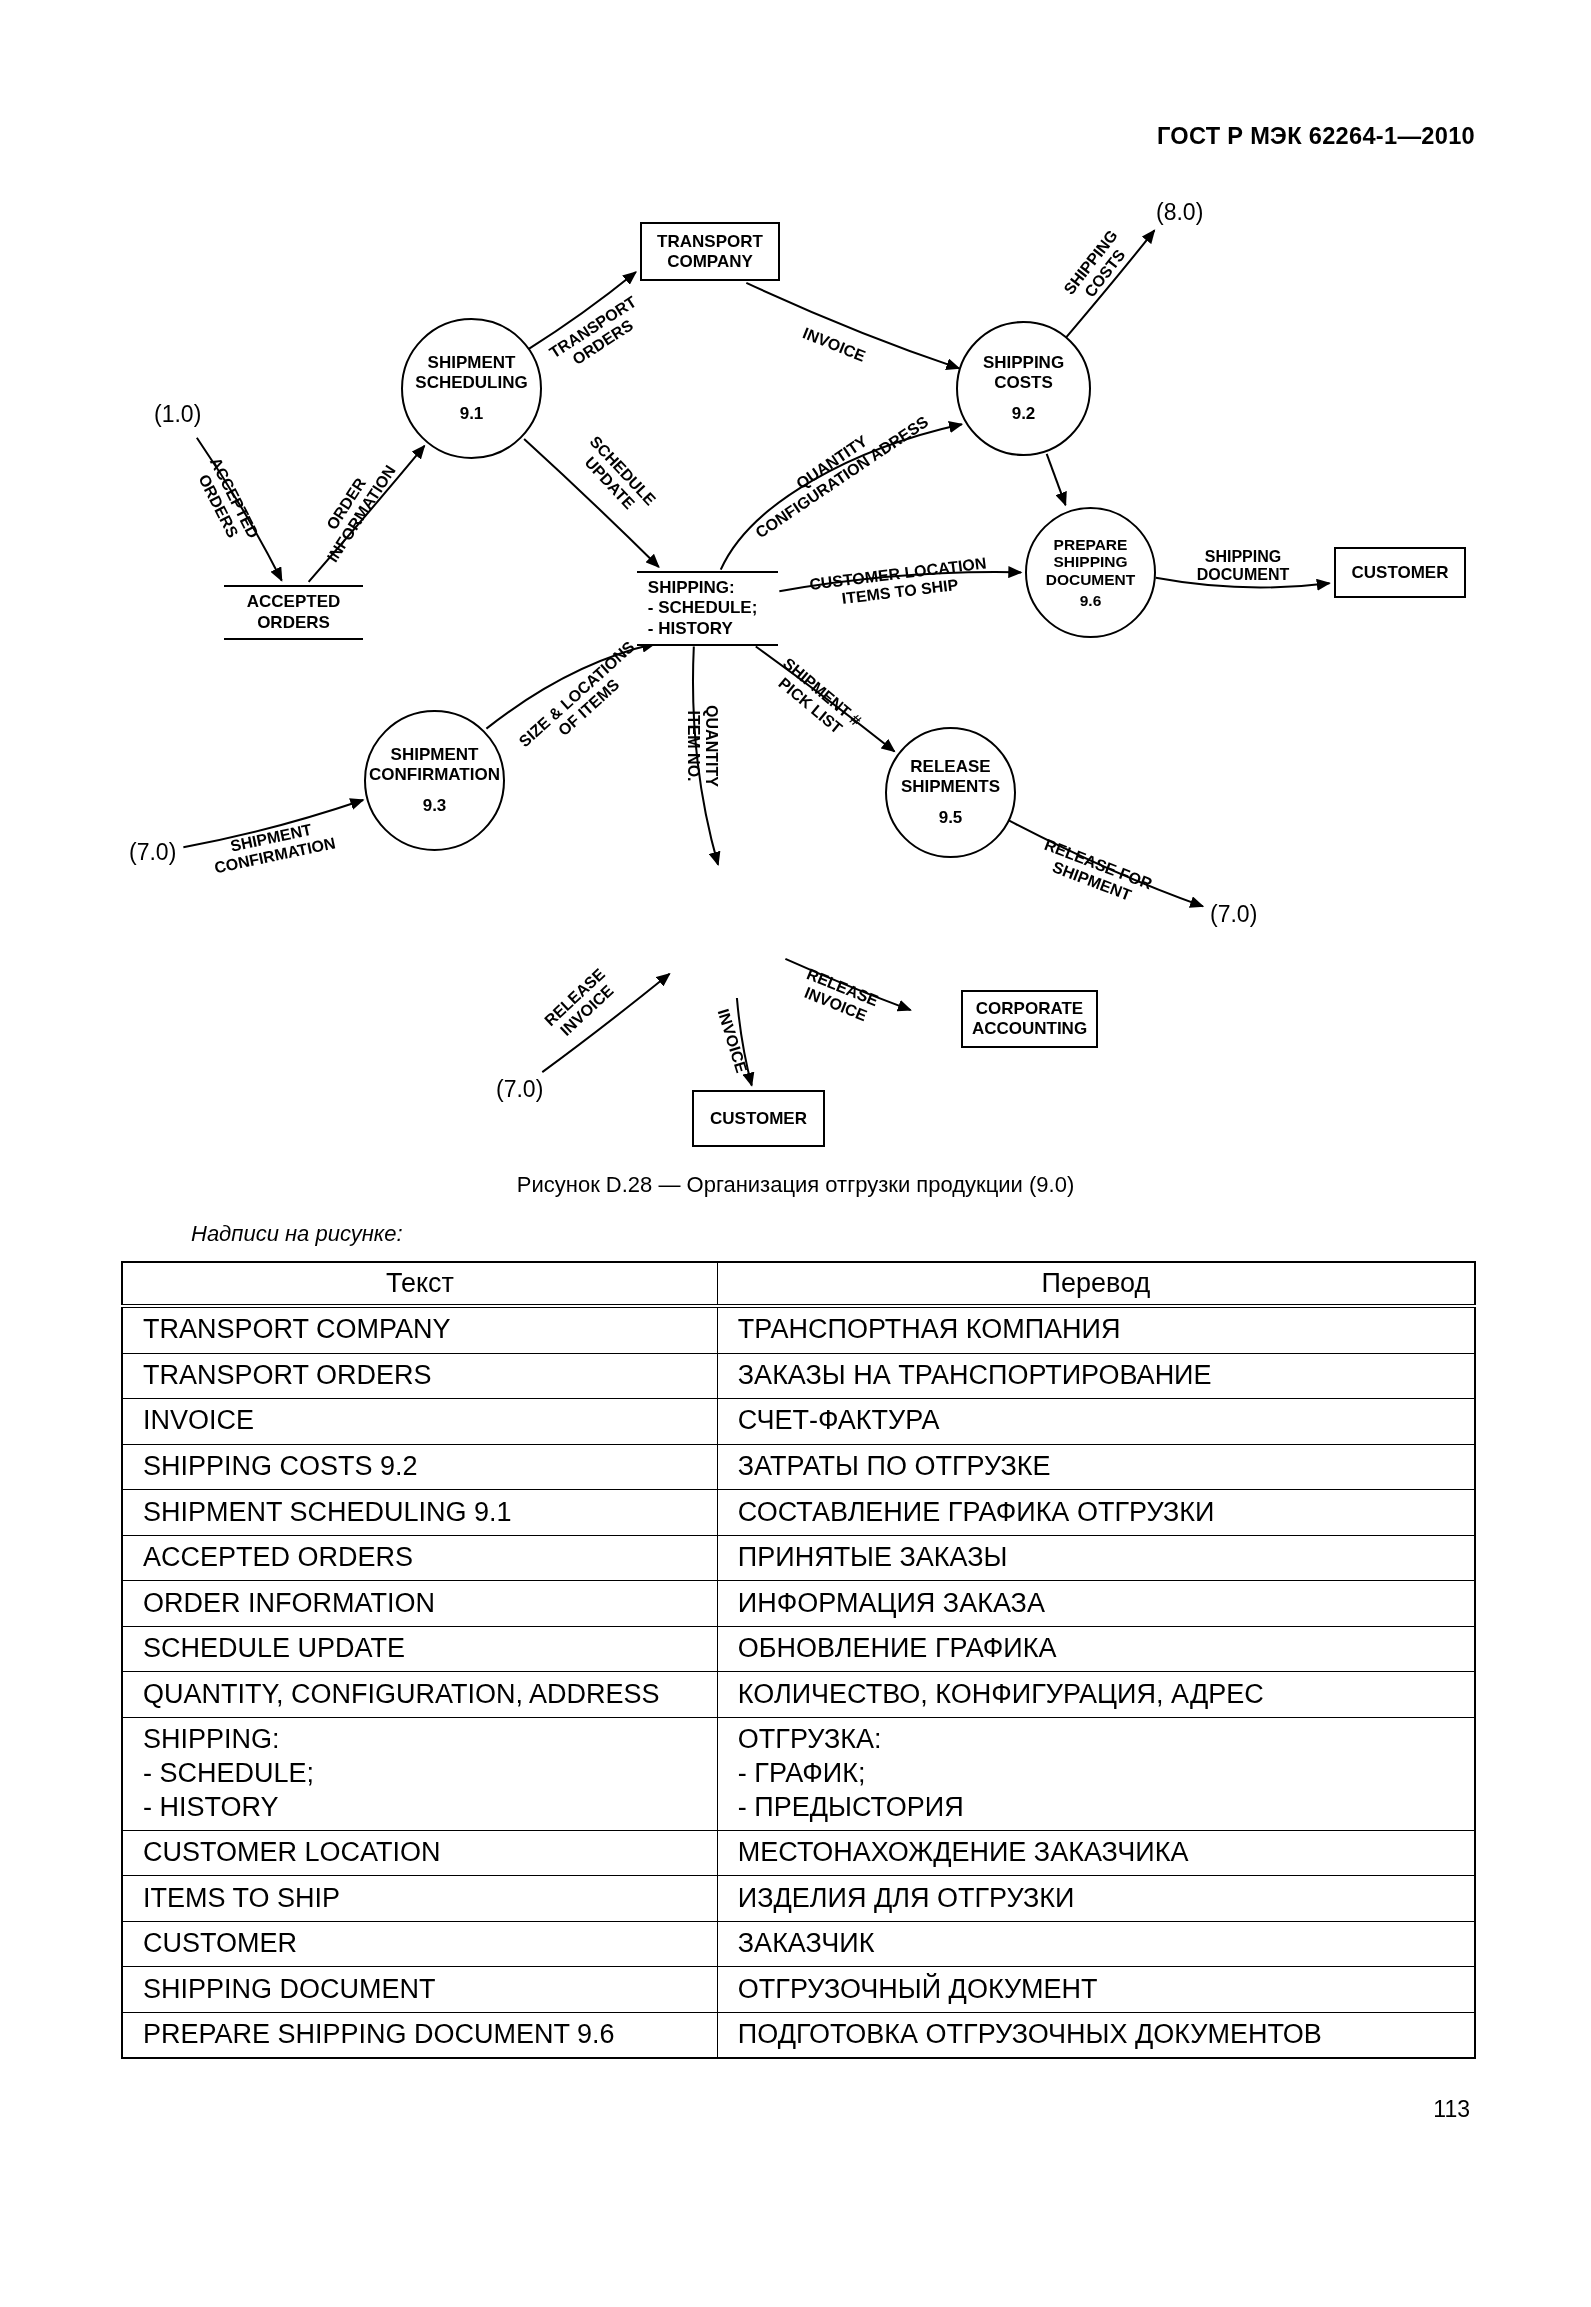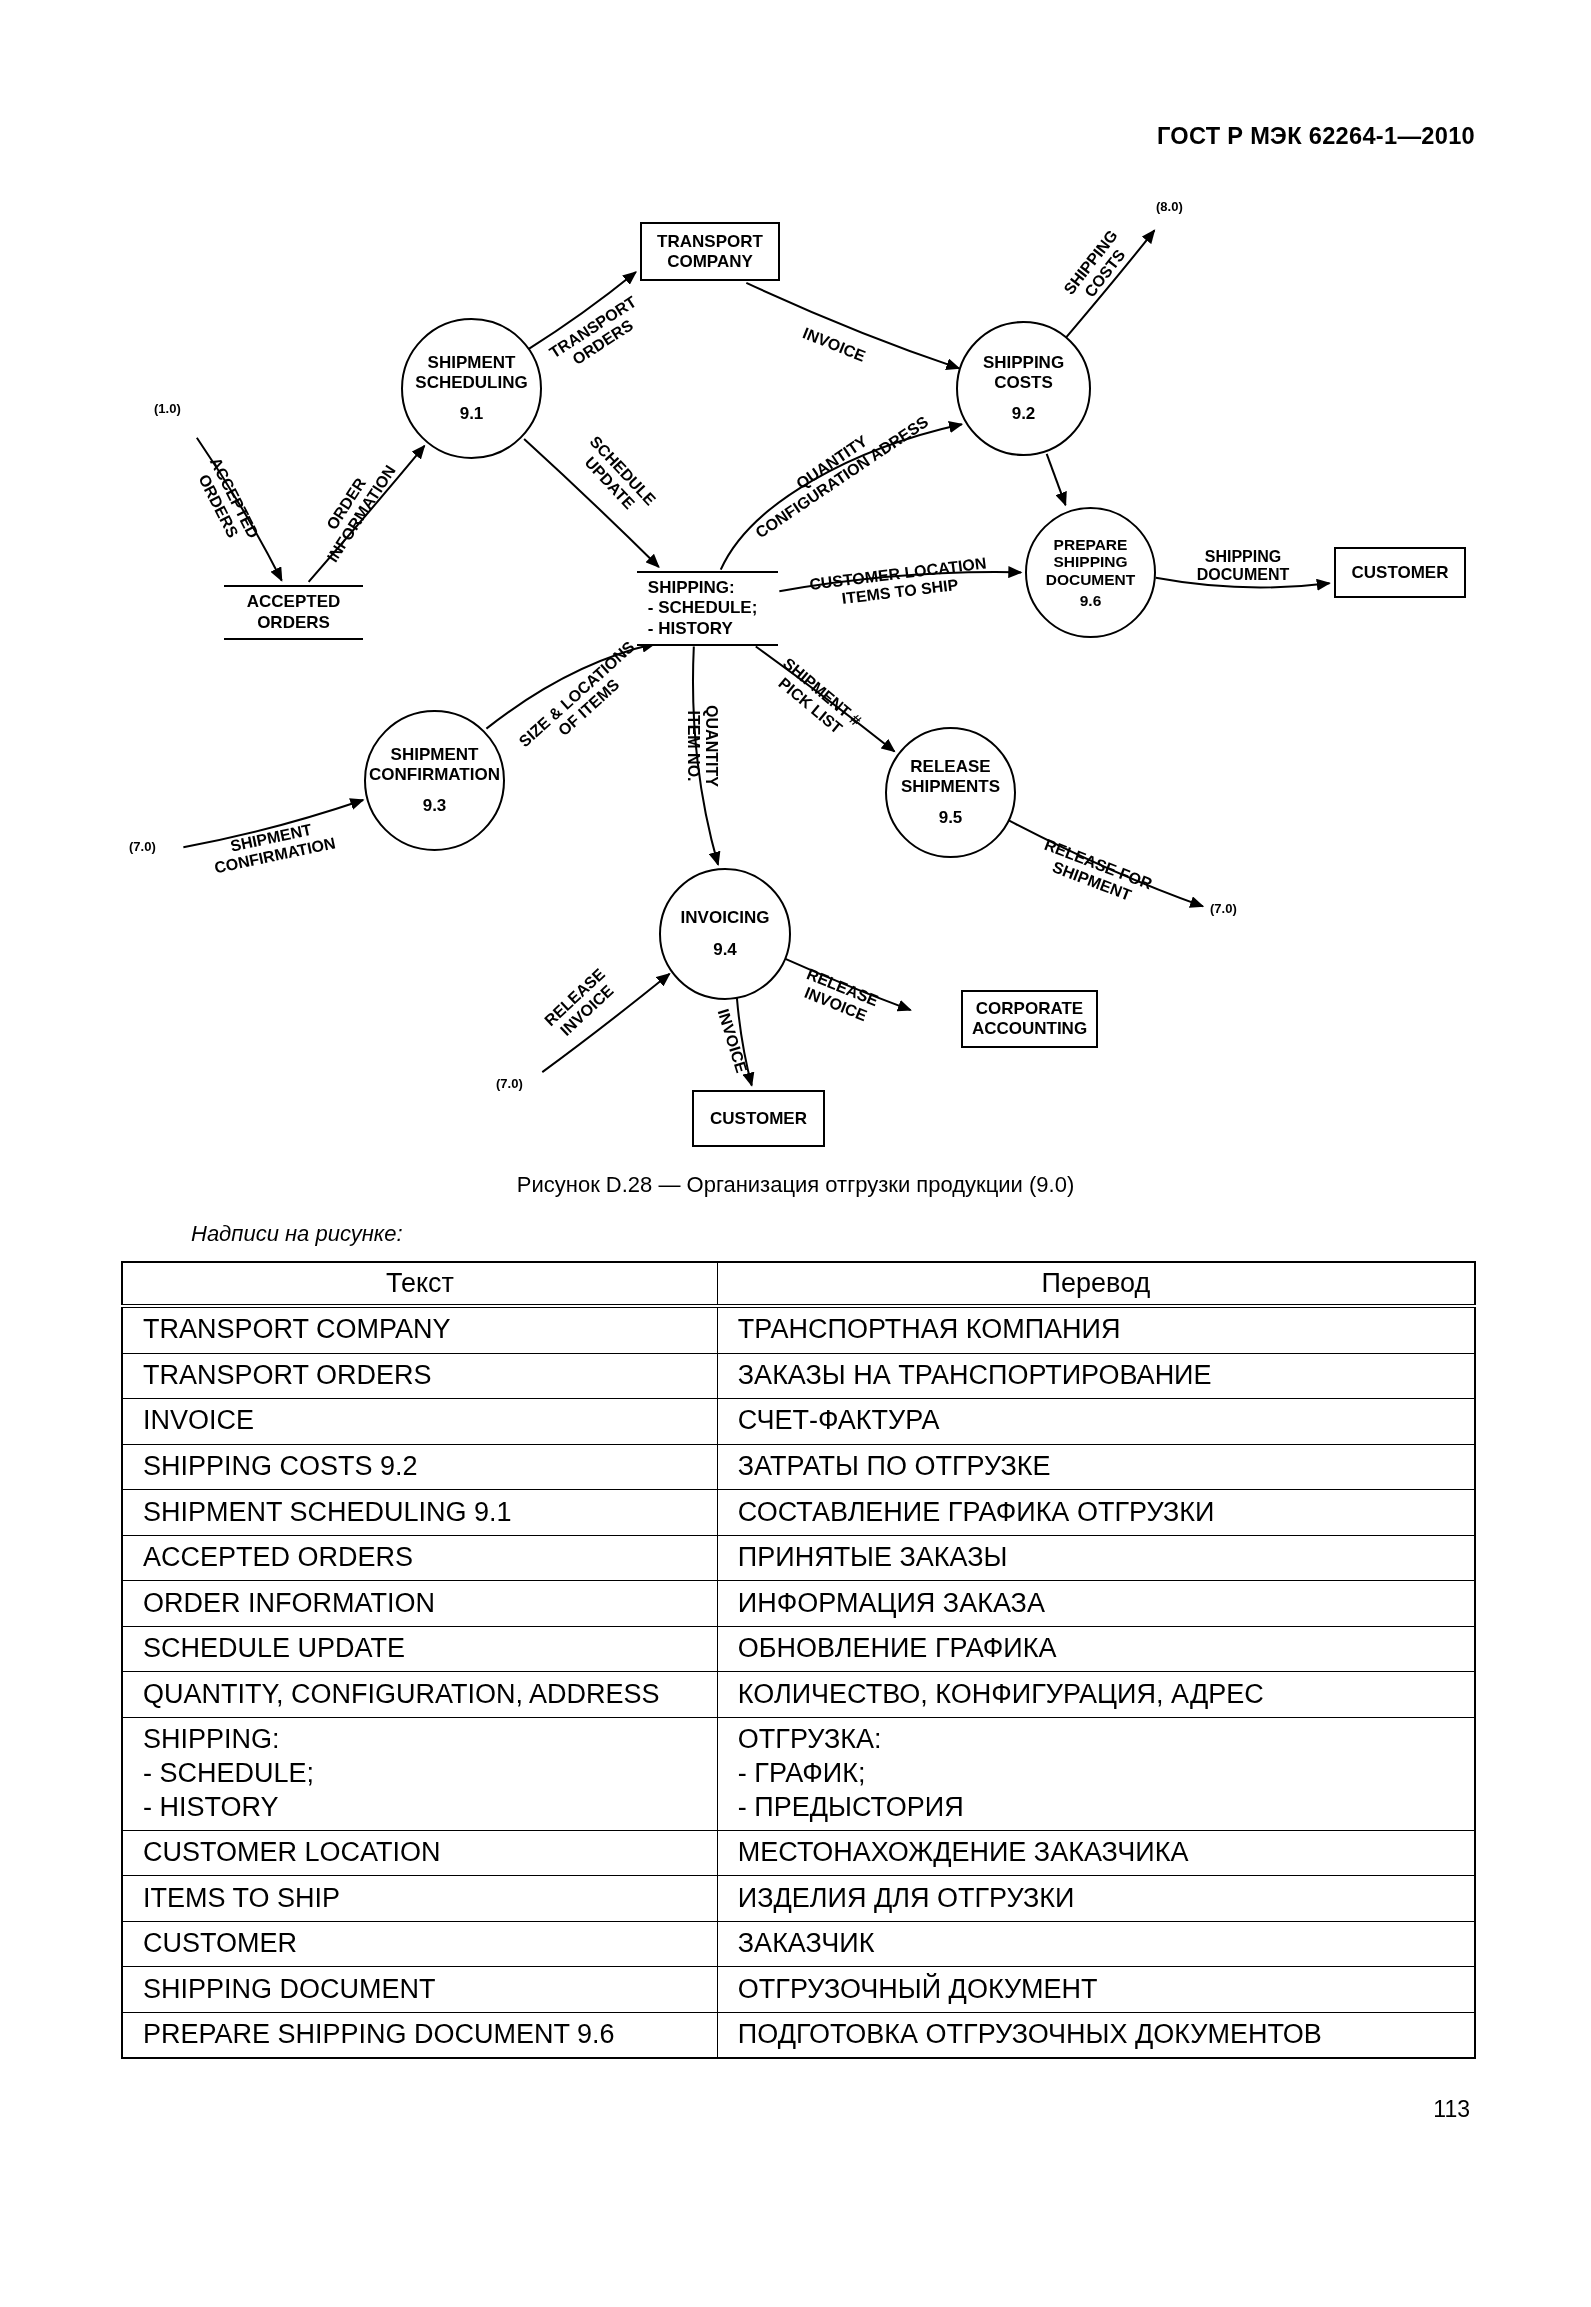--- a/index.html
+++ b/index.html
@@ -20,21 +20,21 @@
             display:flex; align-items:center; justify-content:center;
             text-align:center; font-size:17px; font-weight:bold; line-height:1.15; white-space:pre-line; }
 
   .store { position:absolute; z-index:2; border-top:2px solid #000; border-bottom:2px solid #000; background:#fff;
            display:flex; align-items:center; justify-content:center;
            text-align:center; font-size:17px; font-weight:bold; line-height:1.18; white-space:pre-line; }
   .store.left { justify-content:flex-start; text-align:left; padding-left:10.8px; }
 
   .flow-label { position:absolute; z-index:3; font-size:16px; font-weight:bold; line-height:1.12;
                 text-align:center; white-space:pre-line; }
-  .ref { position:absolute; z-index:3; font-size:13px; font-weight:bold; }
+  .ref { position:absolute; z-index:3; font-size:23px; font-weight:normal; }
 
   .figure-caption { position:absolute; top:1172px; left:0; width:1591px; text-align:center; font-size:22px; }
   .table-intro { position:absolute; top:1221px; left:191px; font-size:22px; font-style:italic;text-align:center; }
 
   .labels-table { position:absolute; left:121px; top:1261px; width:1355px; }
   .labels-table table { width:100%; border-collapse:collapse; border:2.7px solid #000; font-size:27px; }
   .labels-table th { border:1.3px solid #000; border-bottom:4px double #000; height:44px;
                      font-weight:normal; text-align:center; }
   .labels-table td { border:1.3px solid #000; height:44px; padding:5.4px 9.4px 5.4px 20px;
                      vertical-align:middle; white-space:pre-line; line-height:1.25; }
@@ -129,24 +129,20 @@
     </div>
     <div class="process" style="left:364px; top:710px; width:141px; height:141px;">
       <span>SHIPMENT
 CONFIRMATION</span>
       <span class="num">9.3</span>
     </div>
     <div class="process" style="left:885px; top:727px; width:131px; height:131px;">
       <span>RELEASE
 SHIPMENTS</span>
       <span class="num">9.5</span>
-    </div>
-    <div class="process" style="left:659px; top:868px; width:132px; height:132px;">
-      <span>INVOICING</span>
-      <span class="num">9.4</span>
     </div>
 
     <div class="flow-label" style="left:226px; top:502px; transform:translate(-50%,-50%) rotate(63deg);">ACCEPTED
 ORDERS</div>
     <div class="flow-label" style="left:354px; top:509px; transform:translate(-50%,-50%) rotate(-57deg);">ORDER
 INFORMATION</div>
     <div class="flow-label" style="left:598px; top:335px; transform:translate(-50%,-50%) rotate(-33deg);">TRANSPORT
 ORDERS</div>
     <div class="flow-label" style="left:616px; top:477px; transform:translate(-50%,-50%) rotate(47deg);">SCHEDULE
 UPDATE</div>

